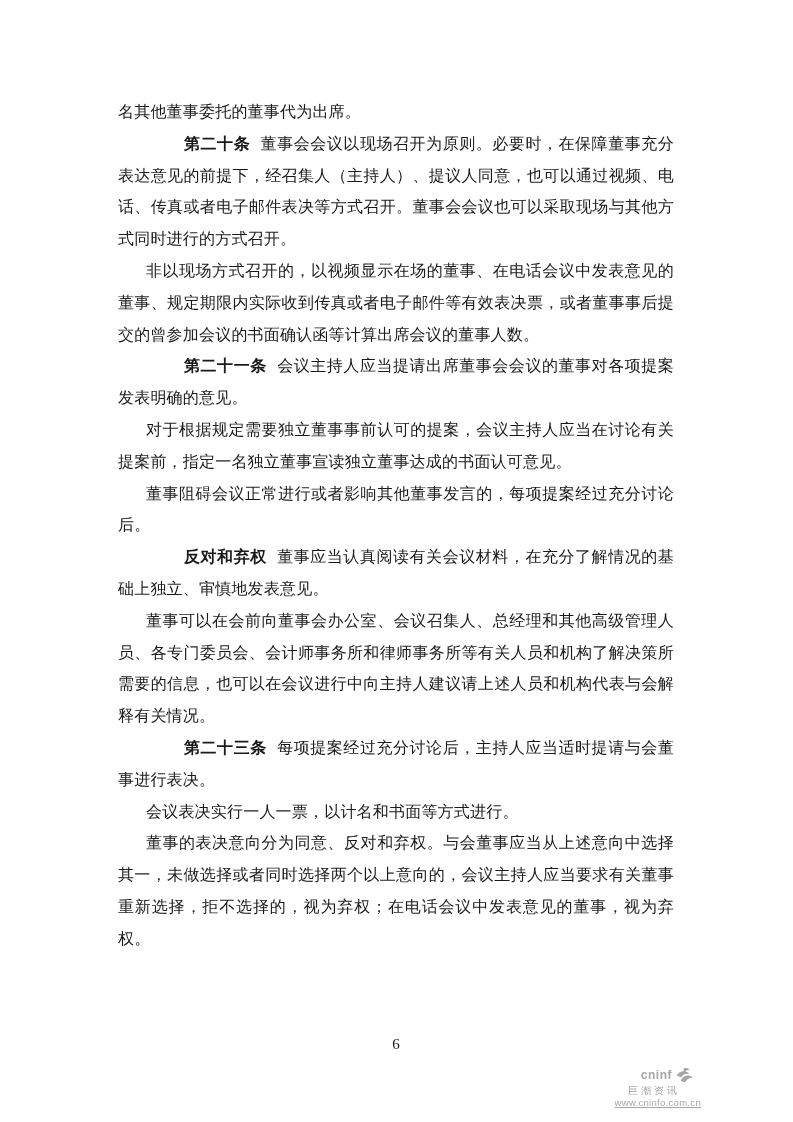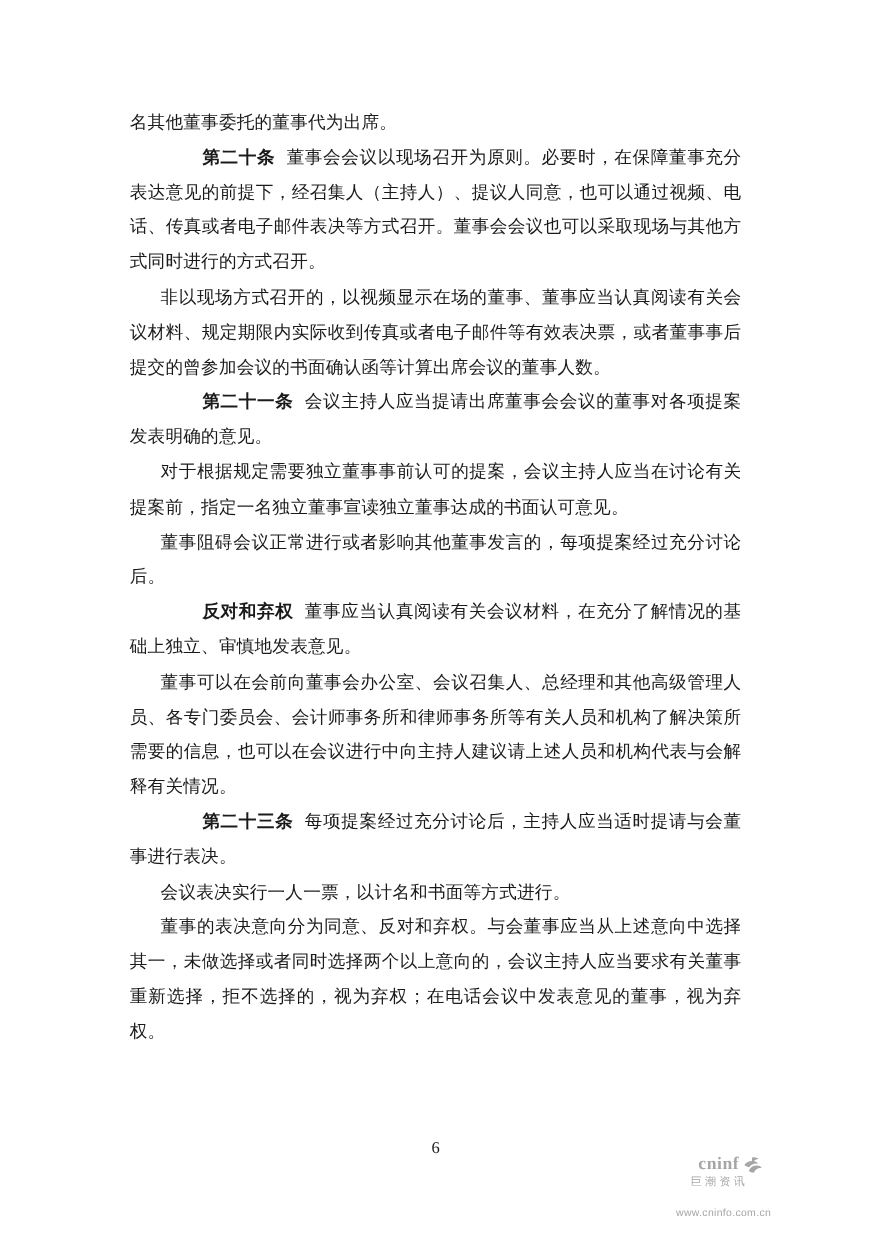--- a/index.html
+++ b/index.html
@@ -72,54 +72,55 @@
 
   .logo-row {
     display: flex;
     align-items: center;
     justify-content: flex-end;
     gap: 2px;
     padding-right: 10px;
   }
 
   .logo-brand {
-    font-family: Liberation Serif, serif;
+    font-family: Liberation Sans, sans-serif;
     font-weight: bold;
-    font-size: 16px;
+    font-size: 12px;
     letter-spacing: 0.5px;
   }
 
   .logo-swirl svg {
     display: block;
   }
 
   .logo-cn {
     font-size: 10px;
     letter-spacing: 3px;
     padding-right: 24px;
     margin-top: 1px;
   }
 
   .logo-url {
     font-family: "Liberation Sans", sans-serif;
     font-size: 9.5px;
     letter-spacing: 0.3px;
     padding-right: 3px;
-    margin-top: 18px;
+    margin-top: 2px;
+    text-decoration: underline;
   }
 </style>
 </head>
 <body style="--background: #ffffff; --text: #1a1a1a; --logo-gray: #a6a6a6;">
 
 <div class="page">
 
   <div class="content" id="paragraphs">
       <p class="para">名其他董事委托的董事代为出席。</p>
       <p class="para indent"><span class="article-num">第二十条</span>董事会会议以现场召开为原则。必要时，在保障董事充分表达意见的前提下，经召集人（主持人）、提议人同意，也可以通过视频、电话、传真或者电子邮件表决等方式召开。董事会会议也可以采取现场与其他方式同时进行的方式召开。</p>
-      <p class="para indent">非以现场方式召开的，以视频显示在场的董事、董事应当认真阅读有关会议材料、规定期限内实际收到传真或者电子邮件等有效表决票，或者董事事后提交的曾参加会议的书面确认函等计算出席会议的董事人数。</p>
+      <p class="para indent">非以现场方式召开的，以视频显示在场的董事、在电话会议中发表意见的董事、规定期限内实际收到传真或者电子邮件等有效表决票，或者董事事后提交的曾参加会议的书面确认函等计算出席会议的董事人数。</p>
       <p class="para indent"><span class="article-num">第二十一条</span>会议主持人应当提请出席董事会会议的董事对各项提案发表明确的意见。</p>
       <p class="para indent">对于根据规定需要独立董事事前认可的提案，会议主持人应当在讨论有关提案前，指定一名独立董事宣读独立董事达成的书面认可意见。</p>
       <p class="para indent">董事阻碍会议正常进行或者影响其他董事发言的，每项提案经过充分讨论后。</p>
       <p class="para indent"><span class="article-num">反对和弃权</span>董事应当认真阅读有关会议材料，在充分了解情况的基础上独立、审慎地发表意见。</p>
       <p class="para indent">董事可以在会前向董事会办公室、会议召集人、总经理和其他高级管理人员、各专门委员会、会计师事务所和律师事务所等有关人员和机构了解决策所需要的信息，也可以在会议进行中向主持人建议请上述人员和机构代表与会解释有关情况。</p>
       <p class="para indent"><span class="article-num">第二十三条</span>每项提案经过充分讨论后，主持人应当适时提请与会董事进行表决。</p>
       <p class="para indent">会议表决实行一人一票，以计名和书面等方式进行。</p>
       <p class="para indent">董事的表决意向分为同意、反对和弃权。与会董事应当从上述意向中选择其一，未做选择或者同时选择两个以上意向的，会议主持人应当要求有关董事重新选择，拒不选择的，视为弃权；在电话会议中发表意见的董事，视为弃权。</p>
     </div>
 

